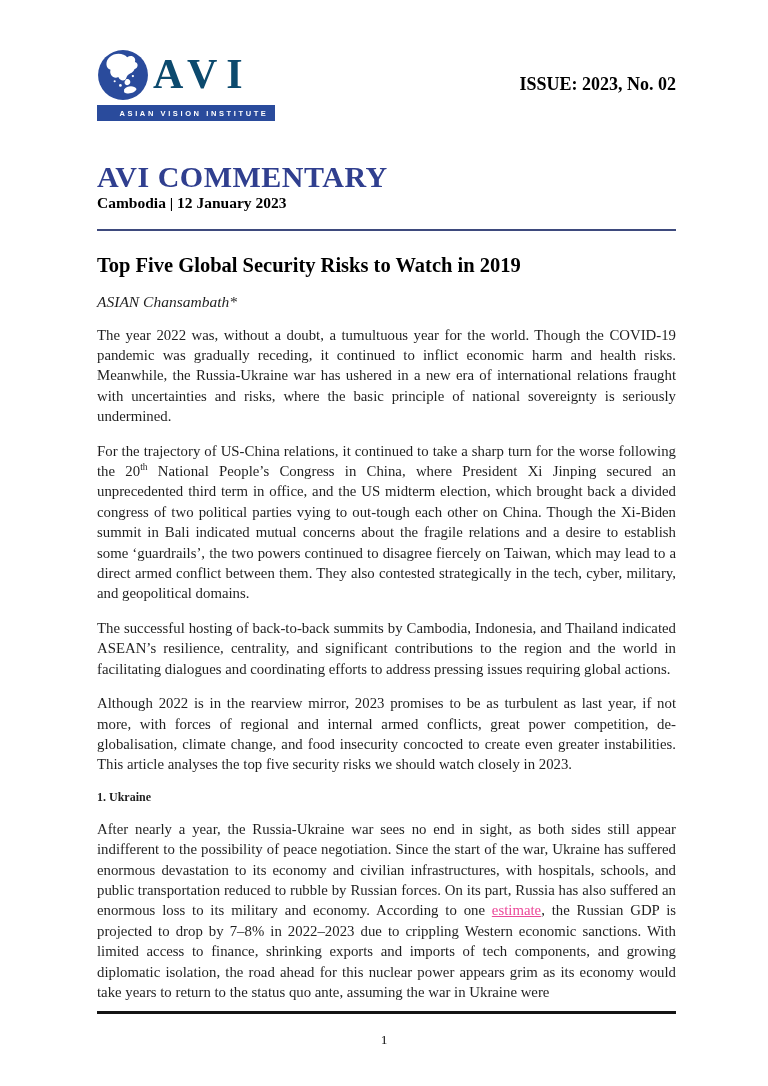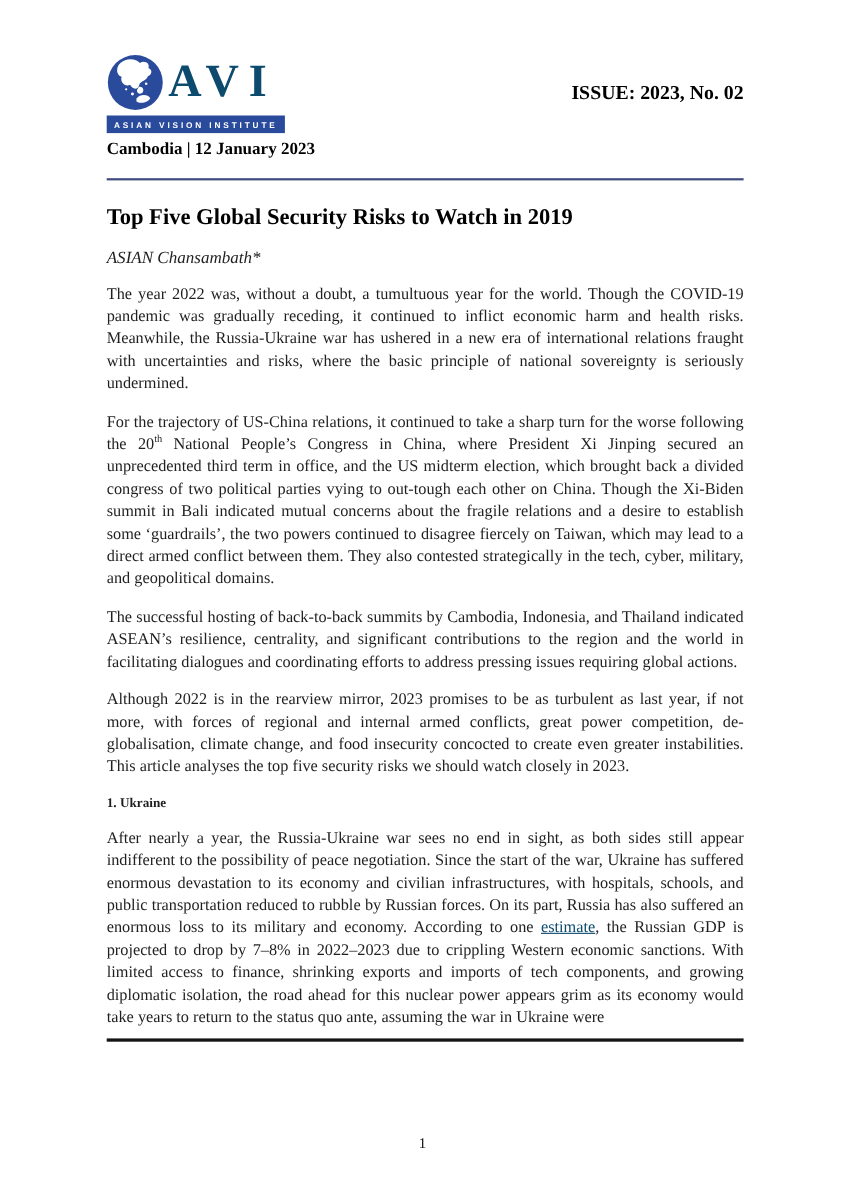--- a/index.html
+++ b/index.html
@@ -19,41 +19,41 @@
   .logo-top{display:flex;align-items:center;height:56px;}
   .globe{width:52px;height:52px;flex:0 0 auto;margin-right:4px;}
   .logo-acronym{
     font-size:42px;font-weight:bold;color:#0c4a6e;
     letter-spacing:9px;line-height:1;margin-top:-2px;
   }
   .logo-banner{
     margin-top:2px;background:#2a4b9c;color:#ffffff;
     font-family:"Liberation Sans","DejaVu Sans",sans-serif;
     font-size:7.5px;font-weight:bold;letter-spacing:2.6px;
-    text-align:center;padding:4px 2px 3px 2px;width:158px;
+    text-align:center;padding:4px 2px 3px 18px;width:158px;
   }
   .issue{font-size:18px;font-weight:bold;color:#000;white-space:nowrap;}
   
   .masthead-title{
     margin:34px 0 0 0;font-size:30px;font-weight:bold;
     color:#303f8f;letter-spacing:0.5px;line-height:1.1;
   }
   .dateline{margin-top:1px;font-size:15.5px;font-weight:bold;color:#000;}
   .rule-blue{border:none;height:2px;background:#3e4a7d;margin:17px 0 0 0;}
   
   .article-title{margin:22px 0 0 0;font-size:20.5px;font-weight:bold;color:#000;line-height:1.2;}
   .author{margin:15px 0 0 0;font-size:15.5px;font-style:italic;}
   p.body{
     margin:14px 0 0 0;font-size:14.8px;line-height:20.4px;
     text-align:justify;
   }
   p.body span{white-space:pre-wrap;}
   sup{font-size:9.5px;line-height:0;}
   .section-heading{margin:15px 0 12px 0;font-size:12px;font-weight:bold;}
-  a.link{color:#0c4a6e;cursor:pointer;}
+  a.link{color:#ec4899;cursor:pointer;}
   
   .foot-rule{height:3px;background:#141414;margin-top:9px;}
   .footnote{
     margin:6px 0 0 8px;font-size:13.4px;line-height:17.5px;
     padding-left:14px;text-indent:-14px;text-align:justify;
   }
   .footnote b{font-weight:bold;}
   .page-number{
     position:absolute;left:0;right:0;bottom:38px;
     text-align:center;font-size:13.5px;color:#111;
@@ -78,20 +78,21 @@
             <circle cx="34" cy="62" r="2" fill="#ffffff"></circle>
           </svg>
         </span>
         <span class="logo-acronym">AVI</span>
       </div>
       <div class="logo-banner">ASIAN VISION INSTITUTE</div>
     </div>
     <div class="issue">ISSUE: 2023, No. 02</div>
   </div>
 
+  <h1 class="masthead-title">AVI COMMENTARY</h1>
   <div class="dateline">Cambodia | 12 January 2023</div>
   <hr class="rule-blue">
 
   <h2 class="article-title">Top Five Global Security Risks to Watch in 2019</h2>
   <p class="author">ASIAN Chansambath*</p>
 
   <p class="body">The year 2022 was, without a doubt, a tumultuous year for the world. Though the COVID-19 pandemic was gradually receding, it continued to inflict economic harm and health risks. Meanwhile, the Russia-Ukraine war has ushered in a new era of international relations fraught with uncertainties and risks, where the basic principle of national sovereignty is seriously undermined.</p>
 
   <p class="body"><span>For the trajectory of US-China relations, it continued to take a sharp turn for the worse following the 20</span><sup>th</sup><span> National People’s Congress in China, where President Xi Jinping secured an unprecedented third term in office, and the US midterm election, which brought back a divided congress of two political parties vying to out-tough each other on China. Though the Xi-Biden summit in Bali indicated mutual concerns about the fragile relations and a desire to establish some ‘guardrails’, the two powers continued to disagree fiercely on Taiwan, which may lead to a direct armed conflict between them. They also contested strategically in the tech, cyber, military, and geopolitical domains.</span></p>
 

